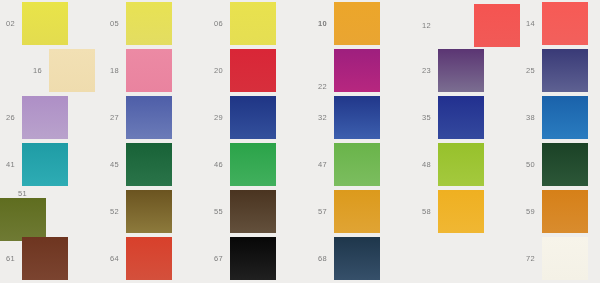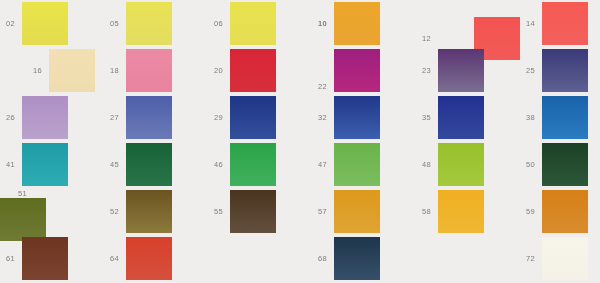--- a/index.html
+++ b/index.html
@@ -54,21 +54,21 @@
       <span class="swatch-chip" style="width: 46px; height: 43px; background: linear-gradient(rgb(232, 226, 83) 0%, rgb(227, 221, 98) 100%);"></span>
     </div>
     <div class="swatch-cell" style="left: 208px; top: 2px;">
       <span class="swatch-label" style="color: rgb(125, 125, 125);">06</span>
       <span class="swatch-chip" style="width: 46px; height: 43px; background: linear-gradient(rgb(233, 226, 78) 0%, rgb(229, 222, 83) 100%);"></span>
     </div>
     <div class="swatch-cell" style="left: 312px; top: 2px;">
       <span class="swatch-label" style="color: rgb(125, 125, 125); font-weight: bold;">10</span>
       <span class="swatch-chip" style="width: 46px; height: 43px; background: linear-gradient(rgb(236, 166, 42) 0%, rgb(233, 165, 50) 100%);"></span>
     </div>
-    <div class="swatch-cell" style="left: 416px; top: 17px; gap: 36px;">
+    <div class="swatch-cell" style="left: 416px; top: 4px; gap: 36px;">
       <span class="swatch-label" style="color: rgb(125, 125, 125);">12</span>
       <span class="swatch-chip" style="width: 46px; height: 43px; background: linear-gradient(rgb(245, 84, 81) 0%, rgb(241, 90, 87) 100%);"></span>
     </div>
     <div class="swatch-cell" style="left: 520px; top: 2px;">
       <span class="swatch-label" style="color: rgb(125, 125, 125);">14</span>
       <span class="swatch-chip" style="width: 46px; height: 43px; background: linear-gradient(rgb(247, 90, 85) 0%, rgb(242, 96, 92) 100%);"></span>
     </div>
     <div class="swatch-cell" style="left: 0px; top: 49px; padding-left: 27px;">
       <span class="swatch-label" style="color: rgb(125, 125, 125);">16</span>
       <span class="swatch-chip" style="width: 46px; height: 43px; background: linear-gradient(rgb(242, 224, 180) 0%, rgb(239, 220, 174) 100%);"></span>
@@ -166,20 +166,24 @@
       <span class="swatch-chip" style="width: 46px; height: 43px; background: linear-gradient(rgb(214, 128, 24) 0%, rgb(217, 140, 46) 100%);"></span>
     </div>
     <div class="swatch-cell" style="left: 0px; top: 237px;">
       <span class="swatch-label" style="color: rgb(125, 125, 125);">61</span>
       <span class="swatch-chip" style="width: 46px; height: 43px; background: linear-gradient(rgb(110, 53, 32) 0%, rgb(123, 68, 48) 100%);"></span>
     </div>
     <div class="swatch-cell" style="left: 104px; top: 237px;">
       <span class="swatch-label" style="color: rgb(125, 125, 125);">64</span>
       <span class="swatch-chip" style="width: 46px; height: 43px; background: linear-gradient(rgb(216, 64, 43) 0%, rgb(212, 80, 60) 100%);"></span>
     </div>
+    <div class="swatch-cell" style="left: 208px; top: 237px;">
+      <span class="swatch-label" style="color: rgb(125, 125, 125);">67</span>
+      <span class="swatch-chip" style="width: 46px; height: 43px; background: linear-gradient(rgb(7, 7, 7) 0%, rgb(32, 32, 32) 100%);"></span>
+    </div>
     <div class="swatch-cell" style="left: 312px; top: 237px;">
       <span class="swatch-label" style="color: rgb(125, 125, 125);">68</span>
       <span class="swatch-chip" style="width: 46px; height: 43px; background: linear-gradient(rgb(30, 54, 75) 0%, rgb(54, 80, 106) 100%);"></span>
     </div>
     <div class="swatch-cell" style="left: 520px; top: 237px;">
       <span class="swatch-label" style="color: rgb(125, 125, 125);">72</span>
       <span class="swatch-chip" style="width: 46px; height: 43px; background: linear-gradient(rgb(247, 244, 234) 0%, rgb(244, 241, 230) 100%);"></span>
     </div>
   </div>
 

